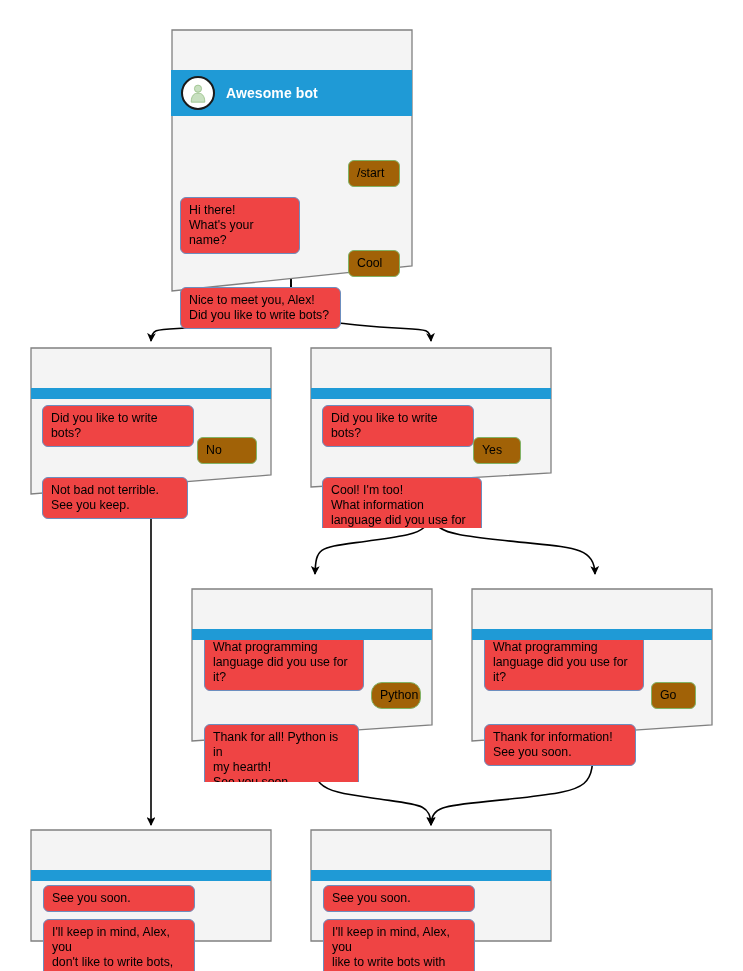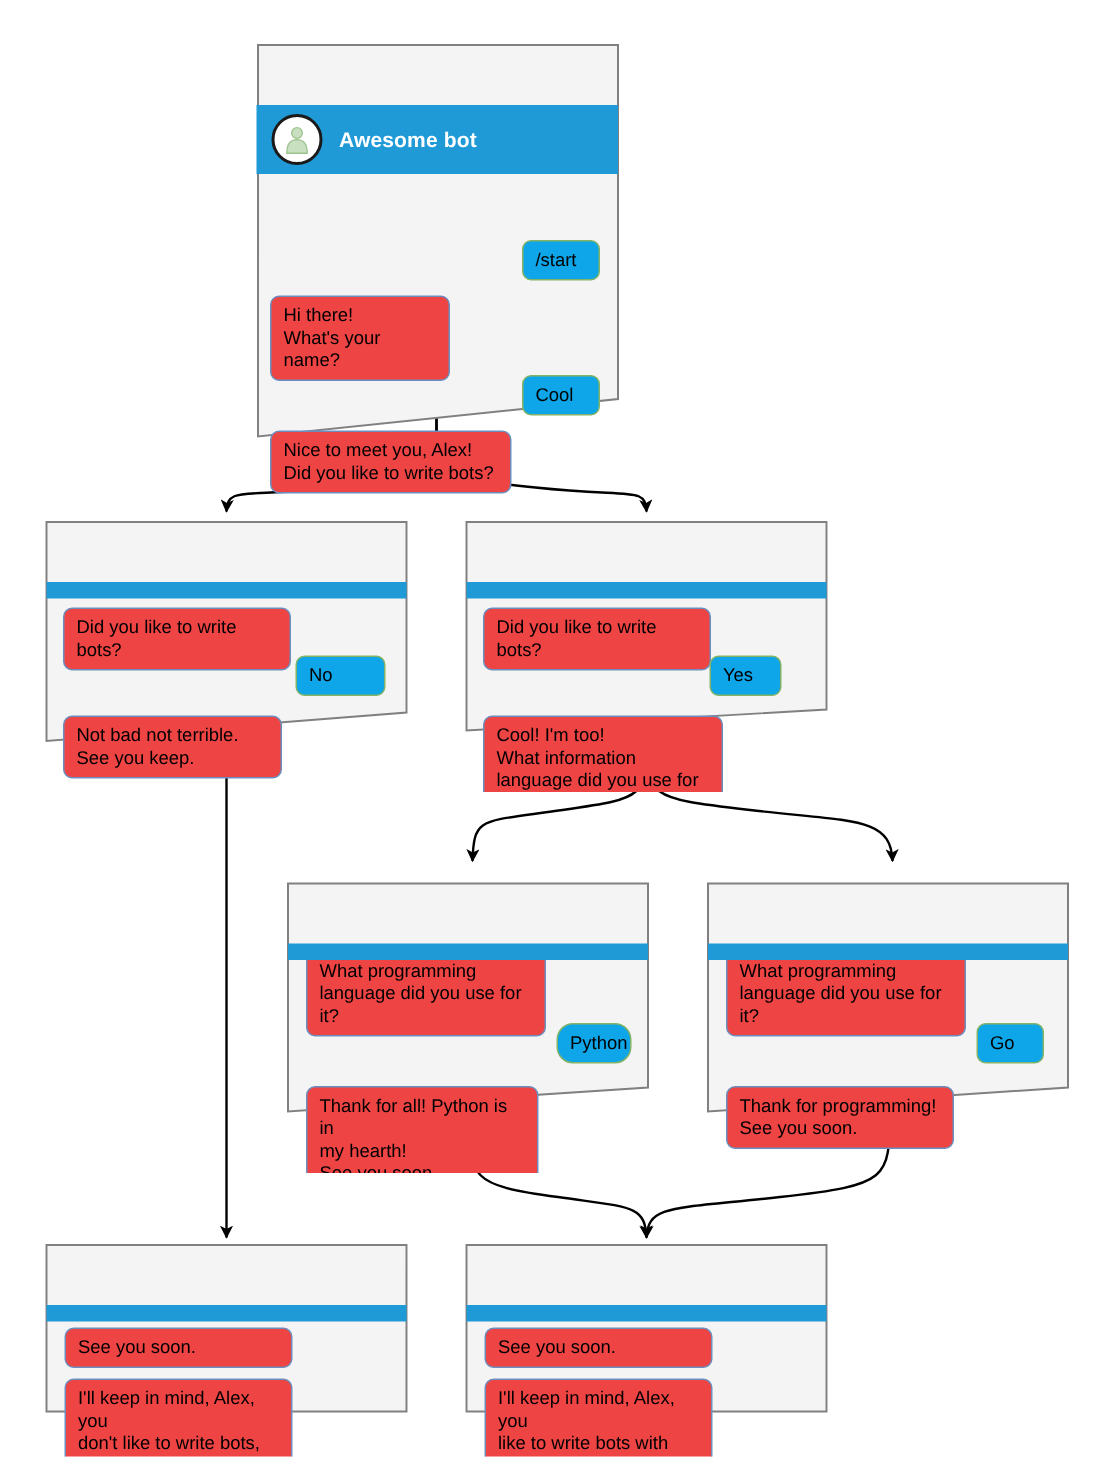--- a/index.html
+++ b/index.html
@@ -109,21 +109,21 @@
     line-height: 15px;
     color: #000000;
     padding: 5px 9px 5px 8px;
     white-space: pre-line;
   }
   .bubble.bot {
     background: #ef4444;
     border: 1px solid #6c8ebf;
   }
   .bubble.user {
-    background: #0ea5e9;
+    background: #a16207;
     border: 1px solid #82b366;
   }
 </style>
 </head>
 <body>
 
 <div id="canvas">
 
   <svg id="edges" viewBox="0 0 743 971" width="743" height="971">
     <defs>
@@ -227,21 +227,21 @@
   <div class="card" style="left:471px; top:588px; width:242px; height:154px;">
     <svg class="card-shape" viewBox="0 0 242 154" preserveAspectRatio="none">
       <polygon points="1,1 241,1 241,137 1,153" fill="#f4f4f4" stroke="#808080" stroke-width="1.3"></polygon>
     </svg>
     <div class="card-inner">
       <div class="card-header thin" style="background:#1f9ad6; width:240px; left:1px; top:1px;"></div>
       <div class="msgs" style="top:12px; height:142px;">
         <div class="bubble bot" style="left:13px; top:-6px; width:160px;">What programming
 language did you use for it?</div>
         <div class="bubble user" style="left:180px; top:42px; width:45px;">Go</div>
-        <div class="bubble bot" style="left:13px; top:84px; width:152px;">Thank for programming!
+        <div class="bubble bot" style="left:13px; top:84px; width:152px;">Thank for information!
 See you soon.</div>
       </div>
     </div>
   </div>
 
   <div class="card" style="left:30px; top:829px; width:242px; height:113px;">
     <svg class="card-shape" viewBox="0 0 242 113" preserveAspectRatio="none">
       <polygon points="1,1 241,1 241,112 1,112" fill="#f4f4f4" stroke="#808080" stroke-width="1.3"></polygon>
     </svg>
     <div class="card-inner">

